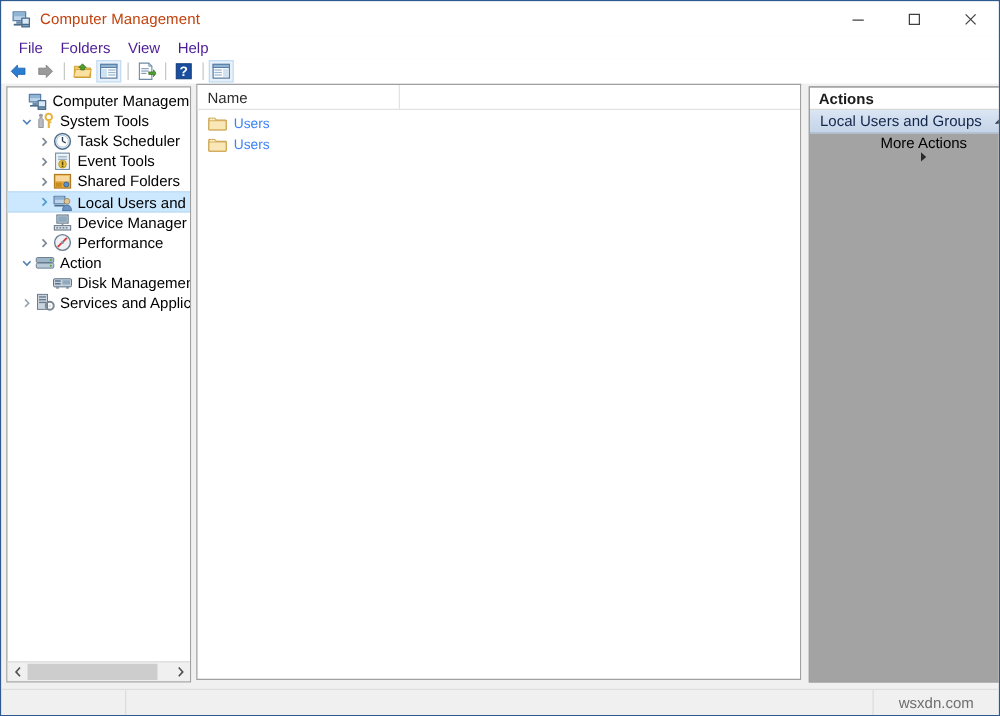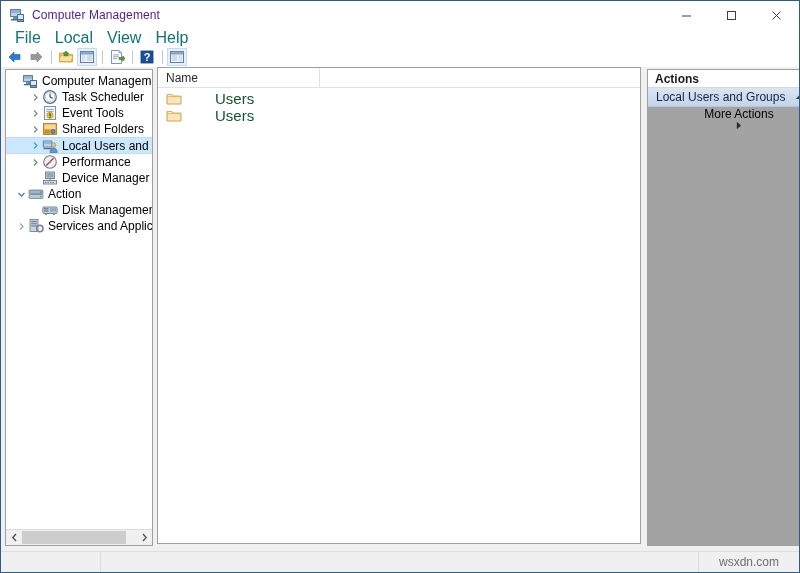--- a/index.html
+++ b/index.html
@@ -35,21 +35,21 @@
   }
   .title-icon {
     width: 16px; height: 16px;
     margin-left: 8px;
     margin-right: 7px;
     position: relative;
     flex: none;
   }
   .title-text {
     font-size: 12px;
-    color: #4c1d95;
+    color: #c2410c;
     letter-spacing: 0.1px;
   }
   .winbtns {
     position: absolute;
     right: 0; top: 0;
     height: 28px;
     display: flex;
   }
   .winbtn {
     width: 45px;
@@ -67,22 +67,22 @@
     left: 0; top: 28px;
     width: 798px;
     height: 18px;
     background: #ffffff;
     display: flex;
     align-items: center;
     padding-left: 7px;
     box-sizing: border-box;
   }
   .menu-item {
-    font-size: 16px;
-    color: #0f766e;
+    font-size: 12px;
+    color: #4c1d95;
     padding: 1px 7px 2px 7px;
     line-height: 14px;
   }
 
   
   .toolbar {
     position: absolute;
     left: 0; top: 46px;
     width: 798px;
     height: 20px;
@@ -253,24 +253,23 @@
     align-items: center;
     padding-left: 8px;
   }
   .lrow-icon {
     width: 16px; height: 16px;
     margin-right: 5px;
     flex: none;
     position: relative;
   }
   .lrow-label {
-    font-size: 15px;
-    color: #14532d;
+    font-size: 11px;
+    color: #3b82f6;
     line-height: 14px;
-    margin-left: 28px;
   }
 
   
   .actions-pane {
     position: absolute;
     left: 646px; top: 2px;
     width: 164px;
     height: 477px;
     background: #a3a3a3;
     border: 1px solid #a0a0a0;
@@ -380,21 +379,21 @@
         <svg width="11" height="11" viewBox="0 0 11 11">
             <line x1="1.5" y1="1.5" x2="9.5" y2="9.5" stroke="#404040" stroke-width="1"></line>
             <line x1="9.5" y1="1.5" x2="1.5" y2="9.5" stroke="#404040" stroke-width="1"></line>
           </svg>
       </div>
     </div>
   </div>
 
   <div class="menubar">
     <div class="menu-item">File</div>
-    <div class="menu-item">Local</div>
+    <div class="menu-item">Folders</div>
     <div class="menu-item">View</div>
     <div class="menu-item">Help</div>
   </div>
 
   <div class="toolbar">
 
     <div class="tbtn">
       <svg width="16" height="16" viewBox="0 0 16 16">
         <path d="M7 3 L2 8 L7 13 L7 10.5 L13 10.5 L13 5.5 L7 5.5 Z" fill="#2b7dd1" stroke="#1b5ea8" stroke-width="0.6" stroke-linejoin="round"></path>
       </svg>
@@ -482,20 +481,37 @@
               <rect x="4" y="9" width="4" height="2" fill="#6b8ca8"></rect>
               <rect x="2" y="11" width="8" height="1.3" fill="#4d6c8c"></rect>
               <rect x="8" y="7" width="7" height="8" rx="0.5" fill="#4a6b8c"></rect>
               <rect x="9" y="8" width="5" height="4" fill="#d8e8f5"></rect>
               <rect x="9" y="13" width="5" height="1" fill="#7f9db8"></rect>
             </svg>
           </span>
           <span class="tnode-label">Computer Management (Local</span>
         </div>
 
+        <div class="tnode" style="padding-left:8px;">
+          <span class="chev">
+            <svg width="9" height="9" viewBox="0 0 9 9">
+                <path d="M1.5 3 L4.5 6 L7.5 3" fill="none" stroke="#4b7fb5" stroke-width="1.3"></path>
+              </svg>
+          </span>
+          <span class="tnode-icon">
+            <svg width="16" height="16" viewBox="0 0 16 16">
+              <path d="M4 2.5 L5.5 2.5 L5.5 5.5 L6.6 6.6 L6.6 13 L3 13 L3 6.6 L4 5.6 Z" fill="#b8bcc2" stroke="#7a7f86" stroke-width="0.6"></path>
+              <path d="M3.2 2.5 L6.3 2.5 L6.3 4 L3.2 4 Z" fill="#9aa0a8"></path>
+              <circle cx="11" cy="4.5" r="2.6" fill="none" stroke="#e8b43c" stroke-width="1.6"></circle>
+              <rect x="10.2" y="6.2" width="1.7" height="7.2" fill="#e8b43c"></rect>
+              <rect x="11.6" y="8.2" width="1.6" height="1.3" fill="#e8b43c"></rect>
+            </svg>
+          </span>
+          <span class="tnode-label">System Tools</span>
+        </div>
 
         <div class="tnode" style="padding-left:22px;">
           <span class="chev">
             <svg width="9" height="9" viewBox="0 0 9 9">
                 <path d="M3 1.5 L6 4.5 L3 7.5" fill="none" stroke="#7b8894" stroke-width="1.3"></path>
               </svg>
           </span>
           <span class="tnode-icon">
             <svg width="16" height="16" viewBox="0 0 16 16">
               <circle cx="8" cy="8" r="6.3" fill="#f2f6fa" stroke="#4c6e8c" stroke-width="1.2"></circle>
@@ -554,54 +570,54 @@
             <svg width="16" height="16" viewBox="0 0 16 16">
               <rect x="0.8" y="2.5" width="9.5" height="7" rx="0.5" fill="#5b7fa8"></rect>
               <rect x="1.8" y="3.4" width="7.5" height="5.2" fill="#bcd3e8"></rect>
               <rect x="1.8" y="3.4" width="7.5" height="2.4" fill="#8fb4d4"></rect>
               <rect x="1.5" y="10" width="8.2" height="1.2" fill="#4d6c8c"></rect>
               <circle cx="11.6" cy="7" r="2.3" fill="#e0c49a" stroke="#9a7c4e" stroke-width="0.6"></circle>
               <path d="M8 14.5 C8 11.6 9.6 10 11.6 10 C13.6 10 15.2 11.6 15.2 14.5 Z" fill="#6b93c4" stroke="#3d6696" stroke-width="0.6"></path>
             </svg>
           </span>
           <span class="tnode-label">Local Users and Groups</span>
-        </div>
-
-        <div class="tnode" style="padding-left:22px;">
-          <span class="chev">
-            <svg width="9" height="9" viewBox="0 0 9 9">
-                <path d="M3 1.5 L6 4.5 L3 7.5" fill="none" stroke="#7b8894" stroke-width="1.3"></path>
-              </svg>
-          </span>
-          <span class="tnode-icon">
-            <svg width="16" height="16" viewBox="0 0 16 16">
-              <circle cx="8" cy="8" r="6.3" fill="#eef2f6" stroke="#6b7c8c" stroke-width="1.1"></circle>
-              <path d="M4.2 11.5 L11.5 4.3" stroke="#d23a3a" stroke-width="1.5"></path>
-              <circle cx="8" cy="8" r="1.2" fill="#8a99a8"></circle>
-            </svg>
-          </span>
-          <span class="tnode-label">Performance</span>
         </div>
 
         <div class="tnode" style="padding-left:36px;">
           <span class="tnode-icon">
             <svg width="16" height="16" viewBox="0 0 16 16">
               <rect x="3.5" y="2" width="9" height="6.5" fill="#cfdae4" stroke="#6b7c8c" stroke-width="0.9"></rect>
               <rect x="4.5" y="3" width="7" height="4.5" fill="#8fa8bc"></rect>
               <rect x="7.3" y="8.5" width="1.4" height="2" fill="#8a99a8"></rect>
               <rect x="1.5" y="10.5" width="13" height="3.5" fill="#dfe6ec" stroke="#6b7c8c" stroke-width="0.9"></rect>
               <rect x="3" y="11.8" width="1.5" height="1" fill="#5e6e7e"></rect>
               <rect x="5.5" y="11.8" width="1.5" height="1" fill="#5e6e7e"></rect>
               <rect x="8" y="11.8" width="1.5" height="1" fill="#5e6e7e"></rect>
               <rect x="10.5" y="11.8" width="1.5" height="1" fill="#5e6e7e"></rect>
             </svg>
           </span>
           <span class="tnode-label">Device Manager</span>
         </div>
 
+        <div class="tnode" style="padding-left:22px;">
+          <span class="chev">
+            <svg width="9" height="9" viewBox="0 0 9 9">
+                <path d="M3 1.5 L6 4.5 L3 7.5" fill="none" stroke="#7b8894" stroke-width="1.3"></path>
+              </svg>
+          </span>
+          <span class="tnode-icon">
+            <svg width="16" height="16" viewBox="0 0 16 16">
+              <circle cx="8" cy="8" r="6.3" fill="#eef2f6" stroke="#6b7c8c" stroke-width="1.1"></circle>
+              <path d="M4.2 11.5 L11.5 4.3" stroke="#d23a3a" stroke-width="1.5"></path>
+              <circle cx="8" cy="8" r="1.2" fill="#8a99a8"></circle>
+            </svg>
+          </span>
+          <span class="tnode-label">Performance</span>
+        </div>
+
         <div class="tnode" style="padding-left:8px;">
           <span class="chev">
             <svg width="9" height="9" viewBox="0 0 9 9">
                 <path d="M1.5 3 L4.5 6 L7.5 3" fill="none" stroke="#4b7fb5" stroke-width="1.3"></path>
               </svg>
           </span>
           <span class="tnode-icon">
             <svg width="16" height="16" viewBox="0 0 16 16">
               <rect x="1" y="4" width="14" height="4" rx="1" fill="#9fb4c6" stroke="#5e7589" stroke-width="0.7"></rect>
               <rect x="1" y="8.5" width="14" height="4" rx="1" fill="#b8c9d8" stroke="#5e7589" stroke-width="0.7"></rect>

